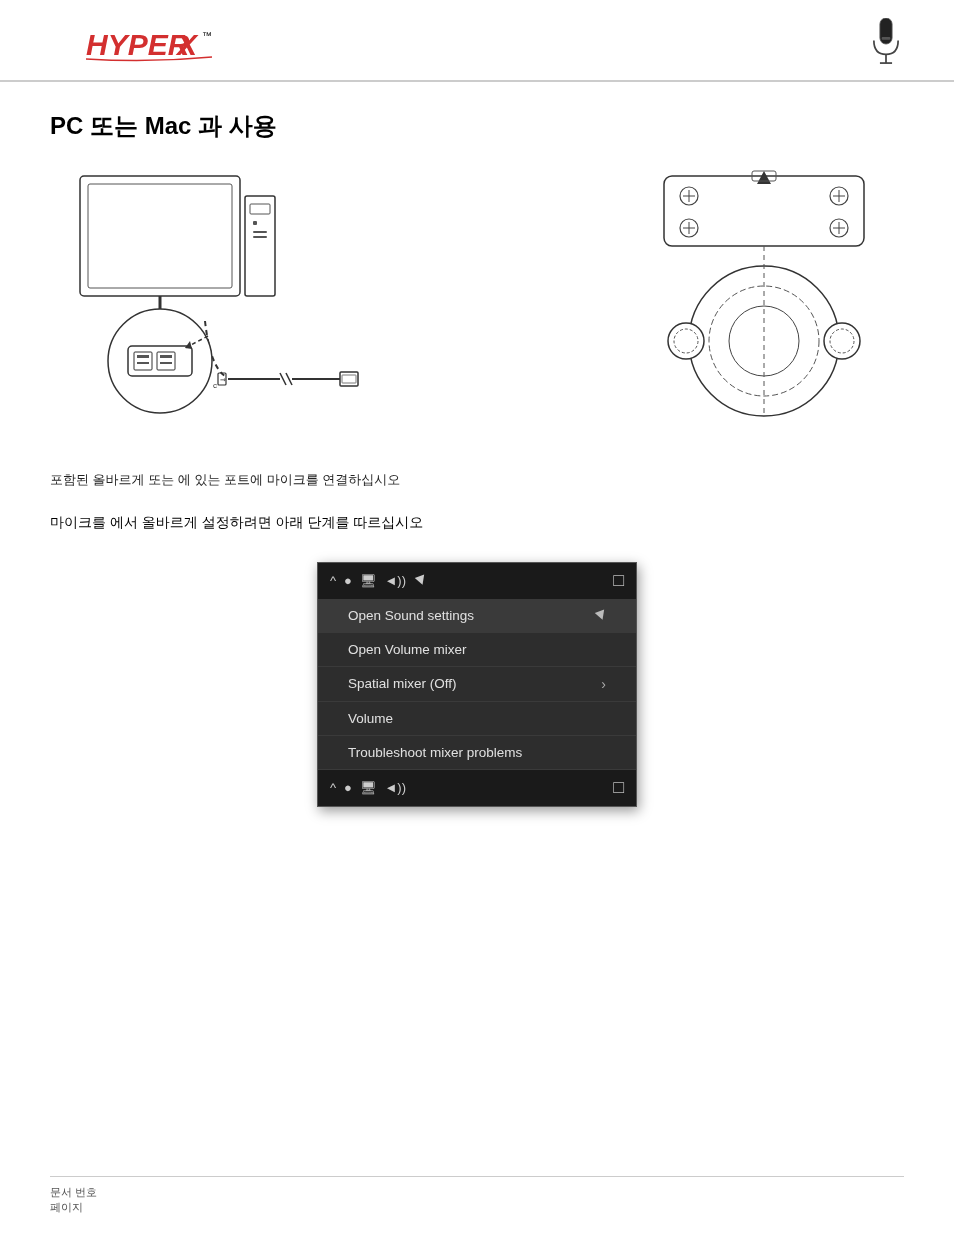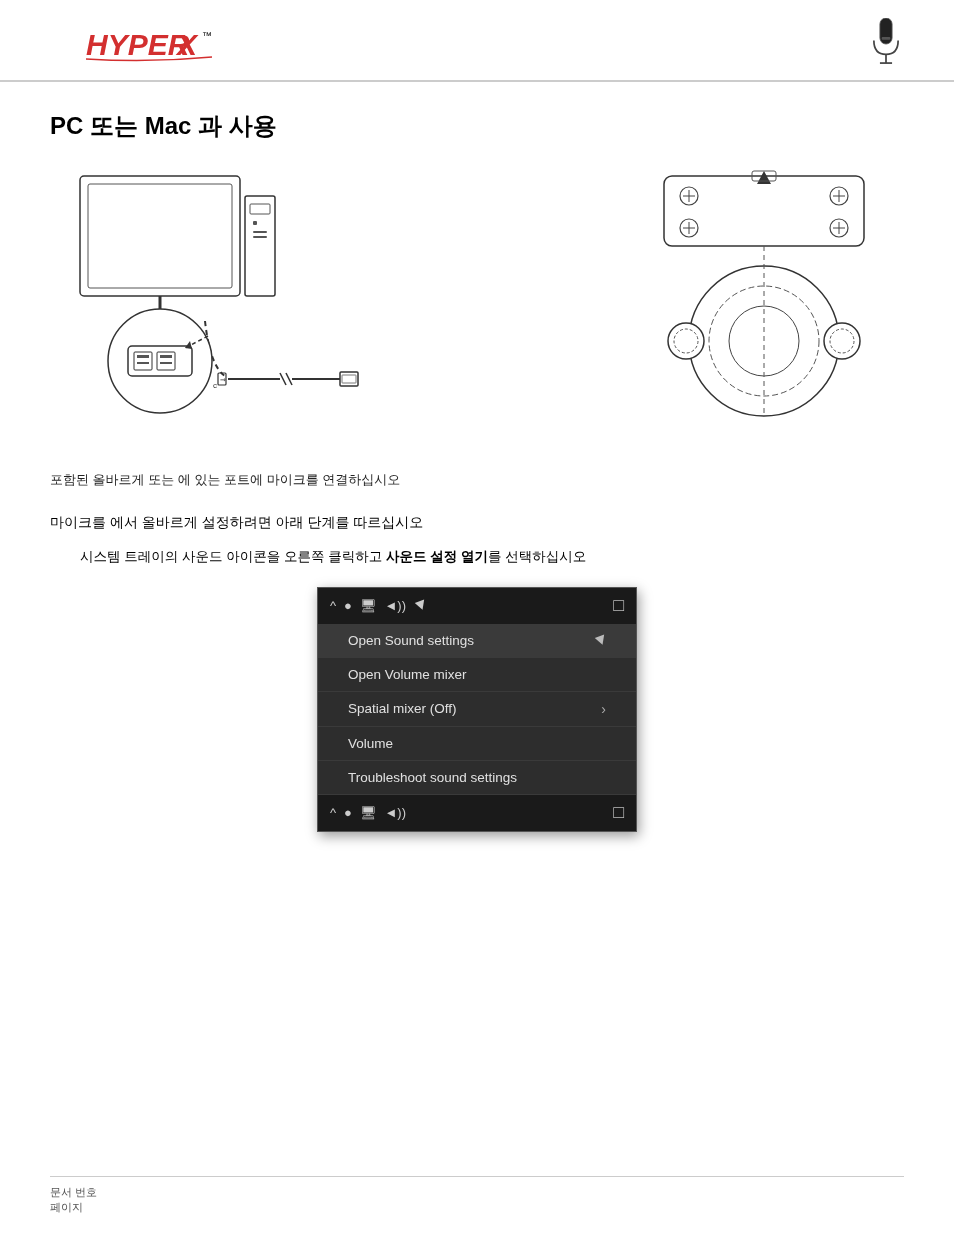--- a/index.html
+++ b/index.html
@@ -66,21 +66,21 @@
     .diagram-caption {
       font-size: 13px;
       margin-bottom: 20px;
       color: #222;
       line-height: 1.6;
     }
 
     
     .instructions {
       font-size: 14px;
-      margin-bottom: 11px;
+      margin-bottom: 27px;
       line-height: 1.7;
     }
     .sub-instruction {
       font-size: 13.5px;
       margin-left: 30px;
       margin-bottom: 18px;
       line-height: 1.7;
     }
     .sub-instruction .bold {
       font-weight: bold;
@@ -284,23 +284,20 @@
     </div>
   </div>
 
   <div class="diagram-caption">
     <span>포함된    올바르게    또는    에 있는    포트에 마이크를 연결하십시오</span>
   </div>
 
   <div class="instructions">
     <span>마이크를    에서 올바르게 설정하려면 아래 단계를 따르십시오</span>
   </div>
-  <div class="sub-instruction">
-    시스템 트레이의 사운드 아이콘을 오른쪽 클릭하고 <span class="bold">사운드 설정 열기</span>를 선택하십시오
-  </div>
 
   <div class="context-menu-wrapper">
     <div class="context-menu-container">
 
       <div class="taskbar-strip">
         <div class="taskbar-icons">
           <span>^</span>
           <span>●</span>
           <span>🖥</span>
           <span>◄))</span>
@@ -321,21 +318,21 @@
         <span>Open Volume mixer</span>
       </div>
       <div class="menu-item">
         <span>Spatial mixer (Off)</span>
         <span class="chevron">›</span>
       </div>
       <div class="menu-item">
         <span>Volume</span>
       </div>
       <div class="menu-item">
-        <span>Troubleshoot sound settings</span>
+        <span>Troubleshoot mixer problems</span>
       </div>
 
       <div class="taskbar-strip-bottom">
         <div class="taskbar-icons">
           <span>^</span>
           <span>●</span>
           <span>🖥</span>
           <span>◄))</span>
         </div>
         <div class="taskbar-right">

